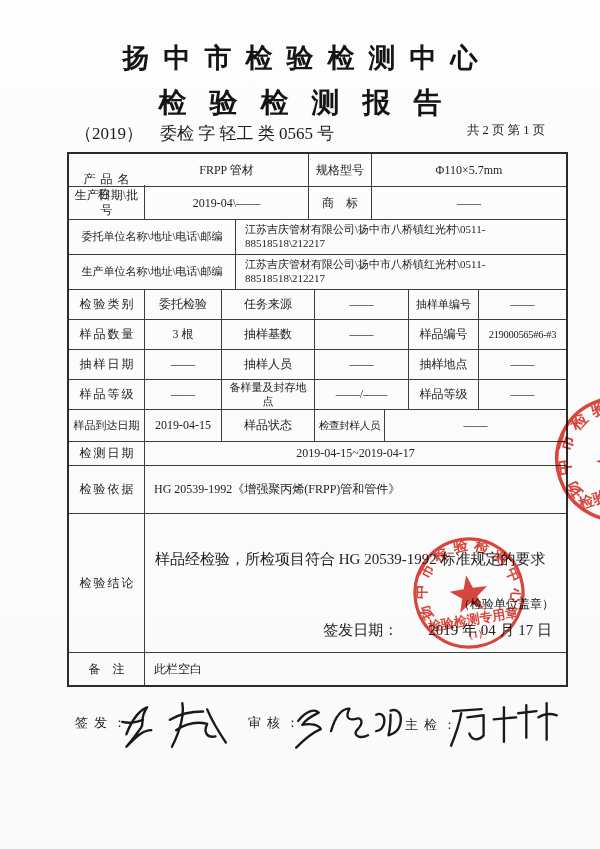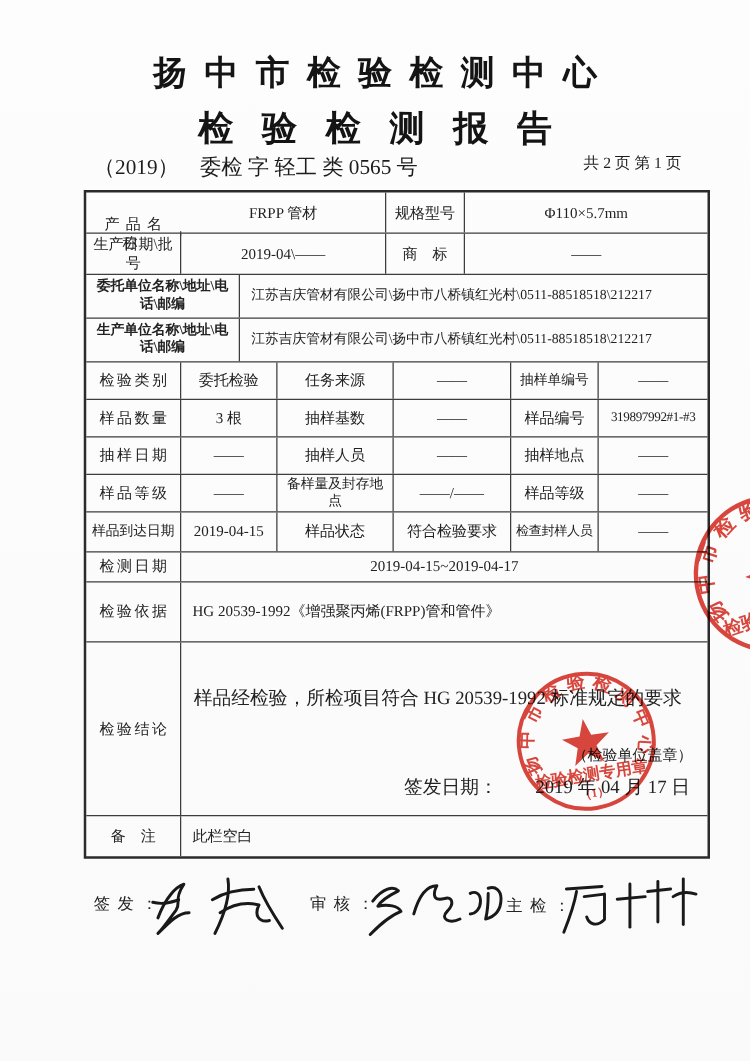--- a/index.html
+++ b/index.html
@@ -37,21 +37,21 @@
     color:#222;
   }
   .cell:last-child{border-right:none;}
   .left{justify-content:flex-start;text-align:left;padding-left:9px;}
   .small{font-size:11px;}
   .tiny{font-size:10.5px;letter-spacing:-0.3px;}
   .ls1{letter-spacing:5px;text-indent:5px;margin-top:31px;}
   .ls2{letter-spacing:2px;text-indent:2px;}
   
   .a0{width:76px;} .a1{width:164px;} .a2{width:63px;} .a3{flex:1;}
-  .b0{width:123px;font-weight:bold;} .b1{flex:1;}
+  .b0{width:167px;} .b1{flex:1;}
   .c0{width:76px;} .c1{width:77px;} .c2{width:93px;} .c3{width:94px;} .c4{width:70px;} .c5{flex:1;}
   .d0{width:76px;} .d1{flex:1;}
 
   .concl-cell{position:relative;align-items:flex-start;justify-content:flex-start;}
   .concl-body{position:absolute;top:36px;left:10px;right:10px;text-align:left;font-size:15px;}
   .seal-note{position:absolute;bottom:40px;right:12px;font-size:12px;white-space:pre;}
   .issue-date{position:absolute;bottom:12px;right:14px;font-size:15px;white-space:pre;}
 
   .sig-area{position:absolute;left:0;top:694px;width:600px;height:70px;}
   .sig-label{position:absolute;font-size:13px;letter-spacing:6px;color:#222;}
@@ -104,21 +104,21 @@
     <div class="cell c4 small">抽样单编号</div>
     <div class="cell c5">——</div>
   </div>
 
   <div class="row" style="height:30px">
     <div class="cell c0 ls2">样品数量</div>
     <div class="cell c1">3 根</div>
     <div class="cell c2">抽样基数</div>
     <div class="cell c3">——</div>
     <div class="cell c4">样品编号</div>
-    <div class="cell c5 tiny">319897992#1-#3</div>
+    <div class="cell c5 tiny">219000565#6-#3</div>
   </div>
 
   <div class="row" style="height:30px">
     <div class="cell c0 ls2">抽样日期</div>
     <div class="cell c1">——</div>
     <div class="cell c2">抽样人员</div>
     <div class="cell c3">——</div>
     <div class="cell c4">抽样地点</div>
     <div class="cell c5">——</div>
   </div>
@@ -129,21 +129,20 @@
     <div class="cell c2 small">备样量及封存地点</div>
     <div class="cell c3">——/——</div>
     <div class="cell c4">样品等级</div>
     <div class="cell c5">——</div>
   </div>
 
   <div class="row" style="height:32px">
     <div class="cell c0 small">样品到达日期</div>
     <div class="cell c1">2019-04-15</div>
     <div class="cell c2">样品状态</div>
-    <div class="cell c3">符合检验要求</div>
     <div class="cell c4 tiny">检查封样人员</div>
     <div class="cell c5">——</div>
   </div>
 
   <div class="row" style="height:24px">
     <div class="cell d0 ls2">检测日期</div>
     <div class="cell d1">2019-04-15~2019-04-17</div>
   </div>
 
   <div class="row" style="height:48px">

